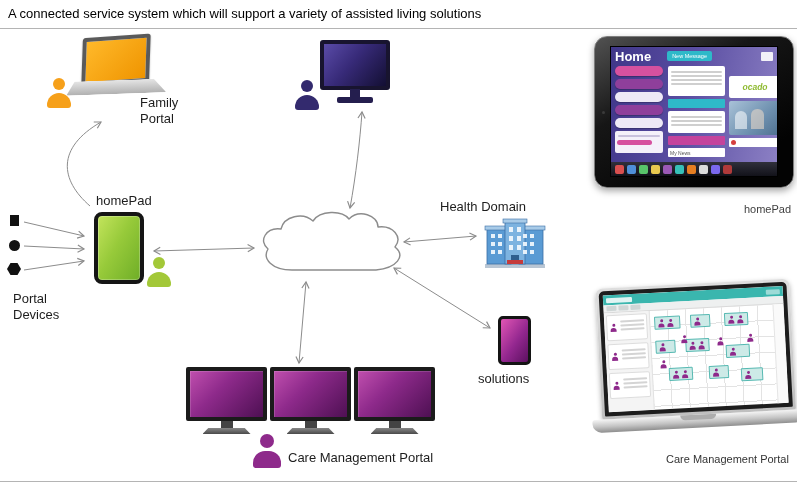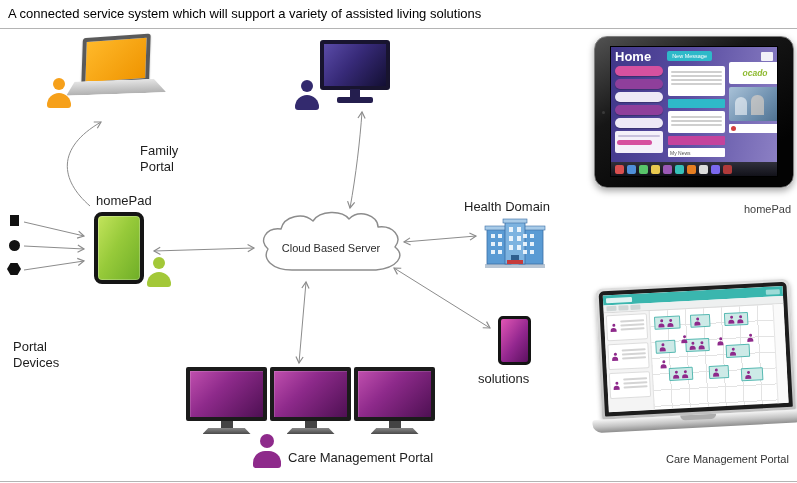--- a/index.html
+++ b/index.html
@@ -8,21 +8,21 @@
 
   .title { position: absolute; left: 8px; top: 6px; font-size: 13px; color: #000000; }
   .rule { position: absolute; left: 0; width: 797px; height: 0; border-top: 1px solid #b4b4b4; }
   .rule-top { top: 28px; }
   .rule-bottom { top: 481px; }
 
   .connectors { position: absolute; left: 0; top: 0; }
   .conn { fill: none; stroke: #8c8c8c; stroke-width: 1; }
 
   .nlabel { position: absolute; font-size: 13px; color: #1d1d1d; line-height: 16px; }
-  .ml { white-space: pre-line; margin-top: 48px; }
+  .ml { white-space: pre-line; }
 
   
   .person { position: absolute; width: 26px; height: 30px; }
   .p-head { position: absolute; left: 50%; top: 0; width: 12px; height: 12px; margin-left: -6px; border-radius: 50%; background: currentColor; }
   .p-body { position: absolute; left: 50%; bottom: 0; width: 24px; height: 15px; margin-left: -12px; border-radius: 12px 12px 3px 3px; background: currentColor; }
   .person.big { width: 30px; height: 34px; }
   .person.big .p-head { width: 14px; height: 14px; margin-left: -7px; }
   .person.big .p-body { width: 28px; height: 17px; margin-left: -14px; }
   .c-orange { color: #F6A01A; }
   .c-navy { color: #332a6e; }
@@ -93,21 +93,21 @@
   .hp-line { height: 2px; background: #c9c2dd; border-radius: 1px; margin: 2px 1px; }
   .hp-prog { height: 5px; width: 80%; border-radius: 3px; background: #d6519f; margin-top: 3px; }
   .hp-mid { position: absolute; left: 57px; top: 19px; width: 57px; }
   .hp-card { background: #fff; border-radius: 2px; margin-bottom: 3px; padding: 3px 2px 2px; }
   .hp-card .hp-line { background: #cfcfcf; }
   .hp-c1 { height: 30px; }
   .hp-c2 { height: 22px; }
   .hp-teal { height: 9px; background: #2eb9c9; border-radius: 1px; margin-bottom: 3px; }
   .hp-mag { height: 9px; background: #c4439c; border-radius: 1px; margin-bottom: 3px; }
   .hp-news { height: 9px; background: #fff; border-radius: 1px; font-size: 5px; color: #555; padding: 2px; }
-  .hp-rightcol { position: absolute; left: 118px; top: 15px; width: 52px; }
+  .hp-rightcol { position: absolute; left: 118px; top: 29px; width: 52px; }
   .hp-ocado { background: #fff; border-radius: 2px; height: 22px; margin-bottom: 3px;
     display: flex; align-items: center; justify-content: center; font-size: 8.5px; font-weight: bold; font-style: italic; color: #8db92e; }
   .hp-photo { height: 34px; border-radius: 2px; margin-bottom: 3px; position: relative; overflow: hidden;
     background: linear-gradient(135deg, #a9c2d8 0%, #6d8fae 60%, #4d6f8e 100%); }
   .hp-photo::before { content: ''; position: absolute; left: 6px; top: 10px; width: 12px; height: 18px; border-radius: 6px 6px 0 0; background: rgba(255,255,255,.55); }
   .hp-photo::after { content: ''; position: absolute; left: 22px; top: 8px; width: 13px; height: 20px; border-radius: 6px 6px 0 0; background: rgba(230,215,200,.6); }
   .hp-rstrip { height: 9px; background: #fff; border-radius: 1px; display: flex; align-items: center; padding: 0 2px; }
   .hp-dot { width: 5px; height: 5px; border-radius: 50%; background: #d43f3f; }
   .hp-task { position: absolute; left: 0; right: 0; bottom: 0; height: 14px; background: linear-gradient(#30303b, #12121a);
     display: flex; align-items: center; gap: 3px; padding: 0 4px; }
@@ -204,23 +204,22 @@
 
   <div class="sn-square"></div>
   <div class="sn-circle"></div>
   <div class="sn-hex"></div>
   <div class="nlabel ml" style="left:13px; top:291px;">Portal
 Devices</div>
 
   <svg class="cloud-svg" width="150" height="78" viewBox="0 0 150 78">
     <path d="M 36 64 C 16 64 6 53 12 43 C 2 35 10 21 25 23 C 28 10 47 6 57 15 C 64 4 86 4 93 13 C 103 3 122 9 122 21 C 137 19 147 31 139 41 C 150 50 141 62 120 64 Z" fill="#ffffff" stroke="#8c8c8c" stroke-width="1.4" stroke-linejoin="round"></path>
   </svg>
-  <div class="cloud-label">Cloud Based Server</div>
-
-  <div class="nlabel" style="left:440px; top:199px;margin-left:24px;">Health Domain</div>
+
+  <div class="nlabel" style="left:440px; top:199px;">Health Domain</div>
   <svg class="hb-svg" width="62" height="56" viewBox="0 0 62 56">
     <rect x="1" y="49" width="60" height="4" fill="#b9c6d4"></rect>
     <rect x="3" y="14" width="24" height="35" fill="#5a9bd4" stroke="#3a6ea5" stroke-width="0.8"></rect>
     <rect x="35" y="14" width="24" height="35" fill="#5a9bd4" stroke="#3a6ea5" stroke-width="0.8"></rect>
     <rect x="1" y="11" width="60" height="4" fill="#a8cbe8" stroke="#3a6ea5" stroke-width="0.6"></rect>
     <rect x="21" y="7" width="20" height="42" fill="#7db3e0" stroke="#3a6ea5" stroke-width="0.8"></rect>
     <rect x="19" y="4" width="24" height="4" fill="#a8cbe8" stroke="#3a6ea5" stroke-width="0.6"></rect>
     <rect x="7" y="19" width="4" height="4" fill="#e6f1fa"></rect>
       <rect x="14" y="19" width="4" height="4" fill="#e6f1fa"></rect>
     <rect x="7" y="27" width="4" height="4" fill="#e6f1fa"></rect>

